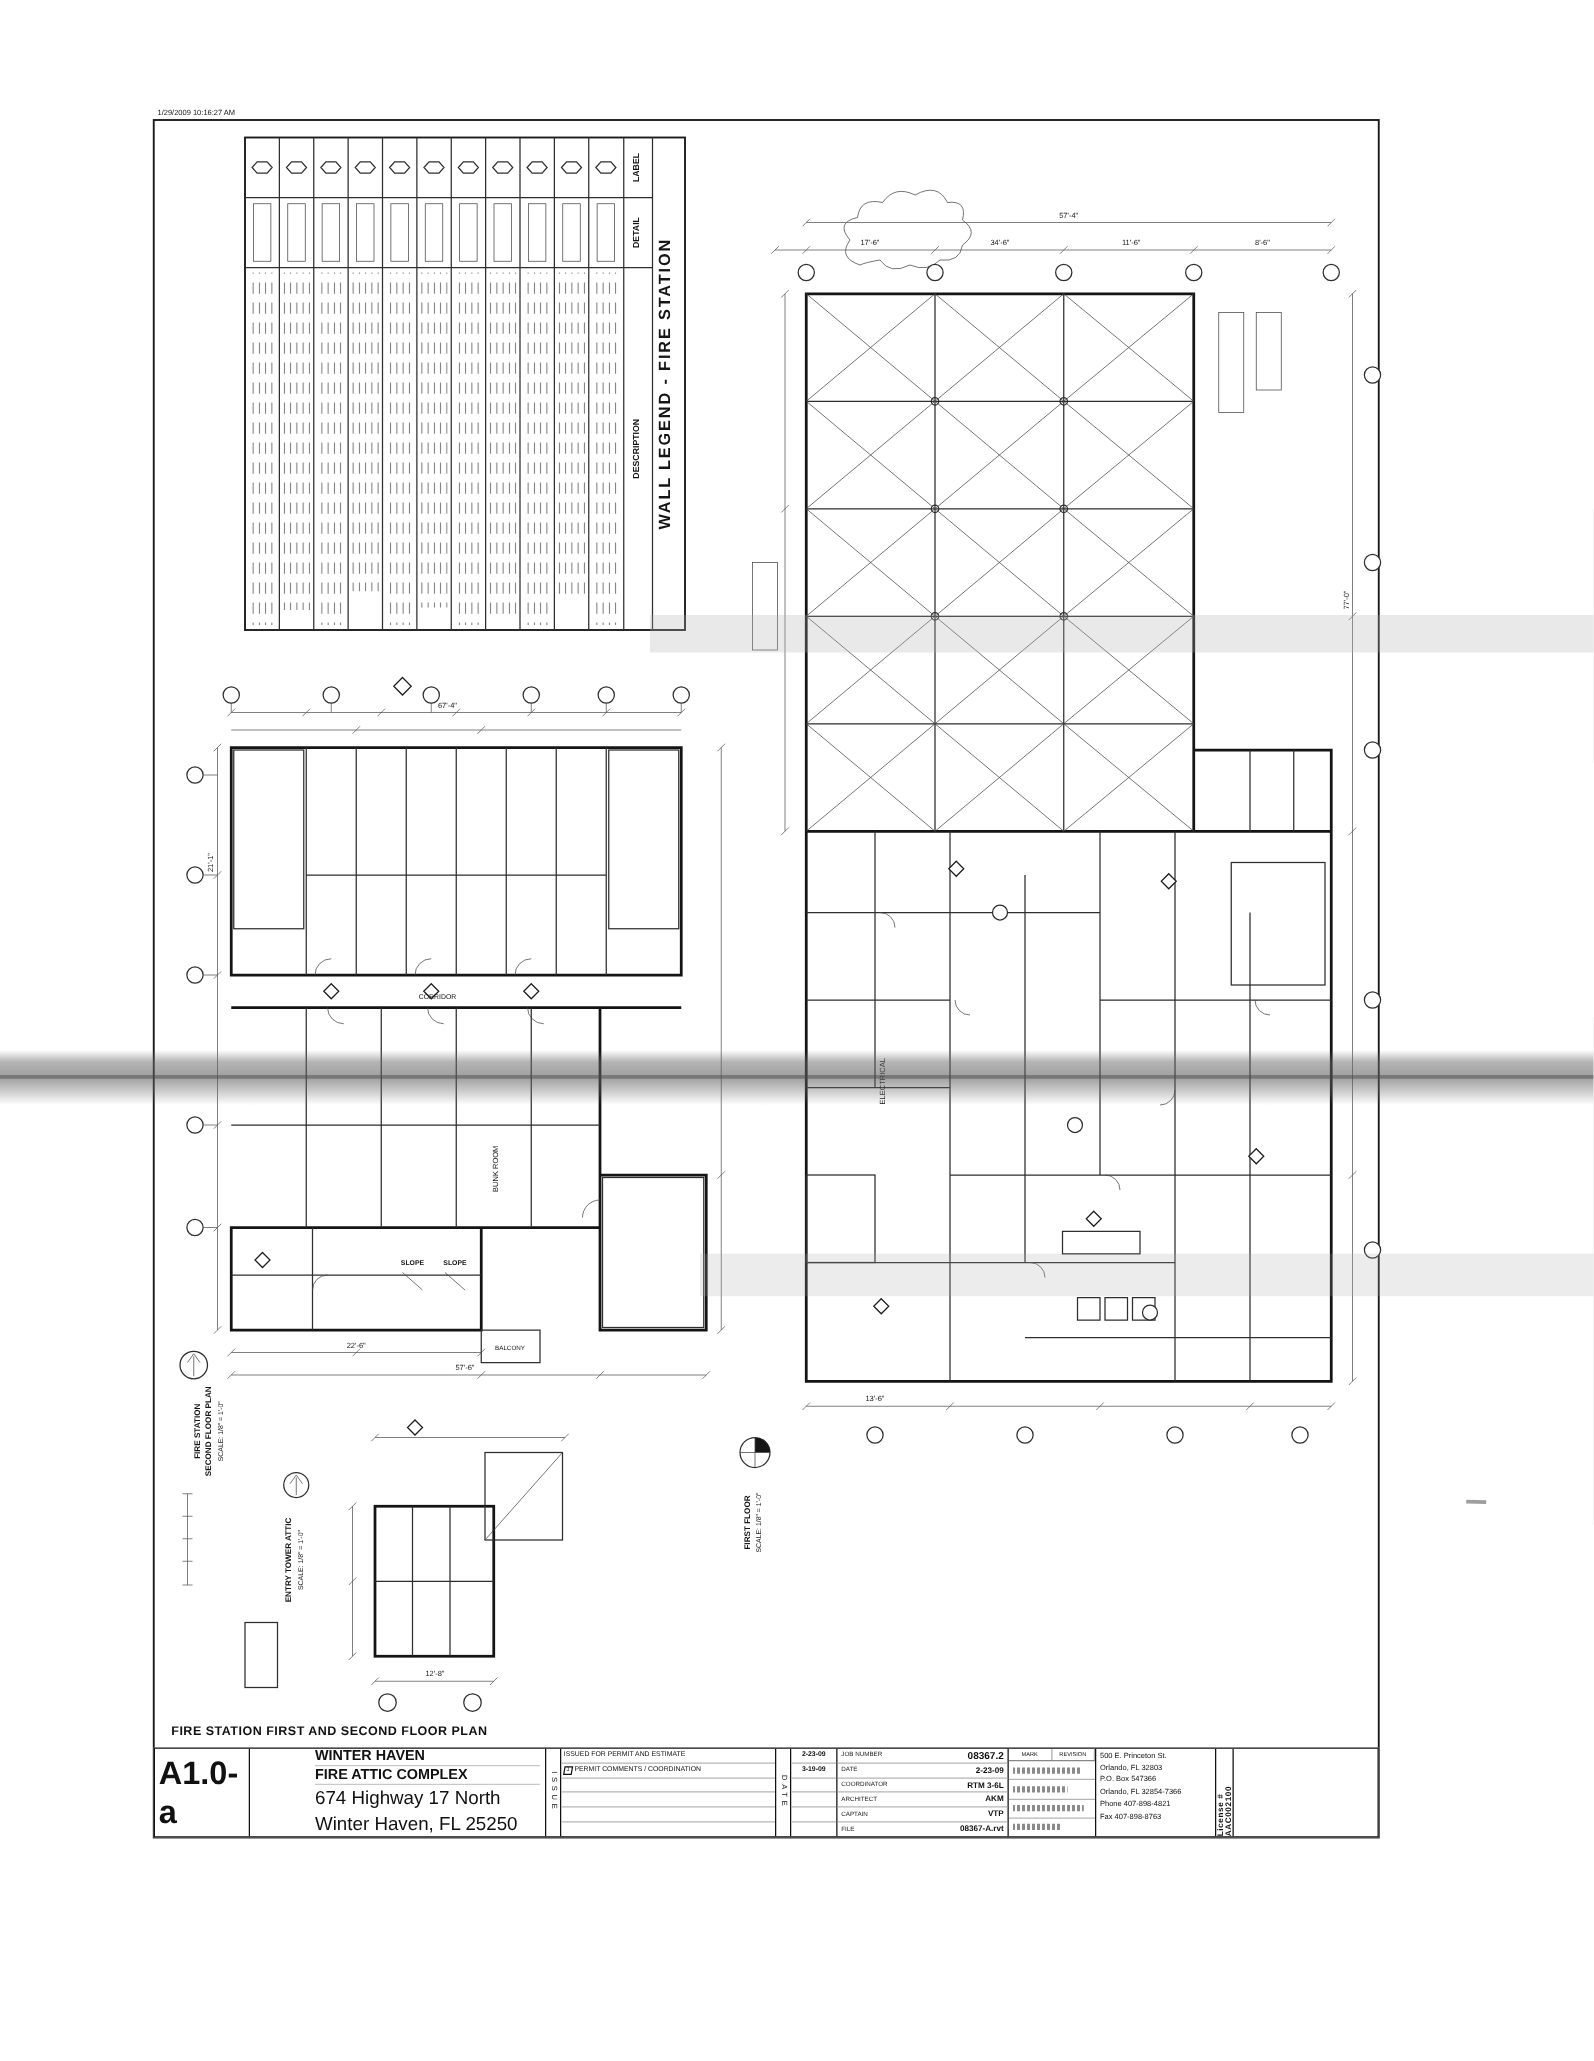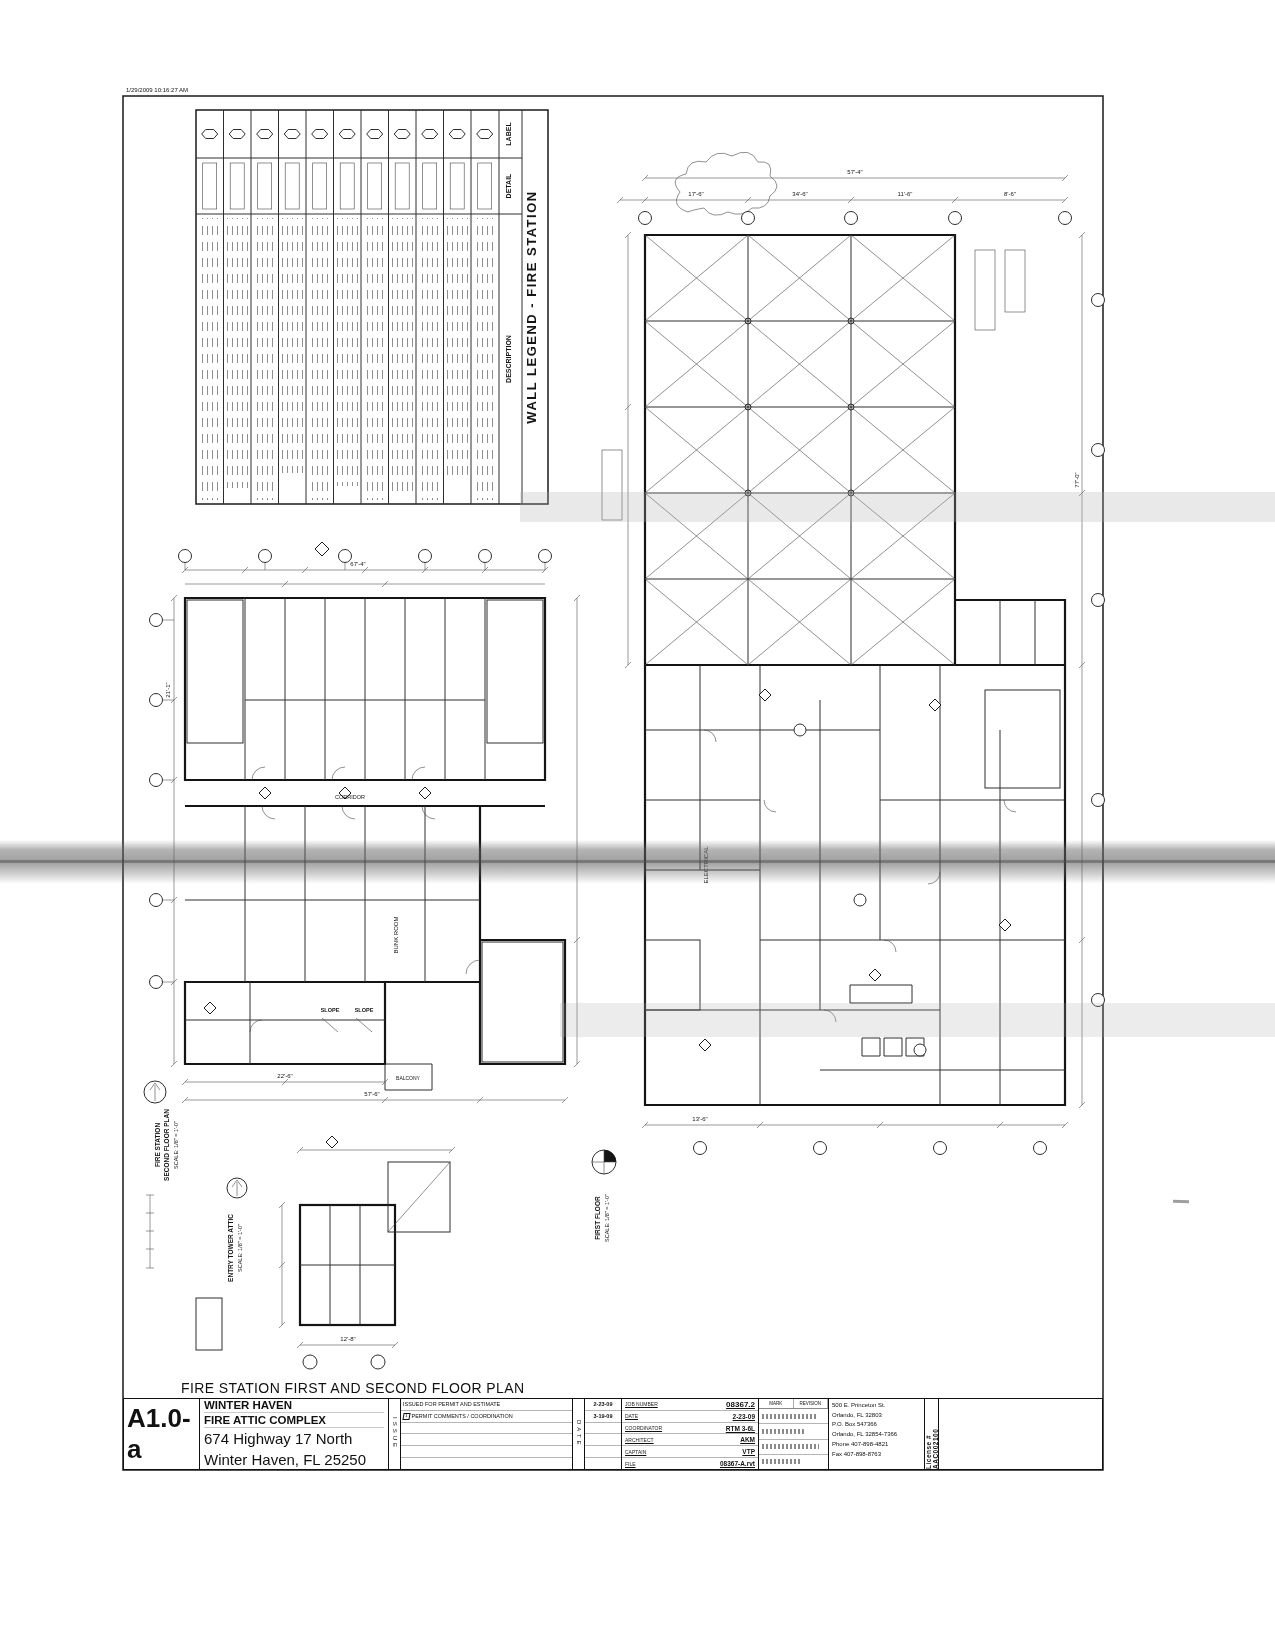--- a/index.html
+++ b/index.html
@@ -18,35 +18,35 @@
   .band1{position:absolute;left:0;top:840px;width:1275px;height:44px;
          background:linear-gradient(180deg,rgba(110,110,110,0) 0%,rgba(105,105,105,.5) 22%,rgba(90,90,90,.58) 50%,rgba(110,110,110,.35) 75%,rgba(110,110,110,0) 100%);}
   .band1line{position:absolute;left:0;top:860px;width:1275px;height:3px;background:rgba(70,70,70,.45);}
   .band2{position:absolute;left:520px;top:492px;width:755px;height:30px;background:rgba(175,175,175,.28);}
   .band3{position:absolute;left:560px;top:1003px;width:715px;height:34px;background:rgba(170,170,170,.22);}
   .smudge{position:absolute;left:1173px;top:1200px;width:16px;height:3px;background:rgba(40,40,40,.45);transform:rotate(2deg);}
   
   .tb{position:absolute;left:123px;top:1398px;width:980px;height:72px;border:1.5px solid #111;
       display:flex;box-sizing:border-box;background:#fff;}
   .tb .cell{border-right:1px solid #111;box-sizing:border-box;height:100%;overflow:hidden;}
-  .drawtitle{position:absolute;left:137px;top:1380px;font-size:14px;font-weight:normal;letter-spacing:.4px;margin-left:44px;}
+  .drawtitle{position:absolute;left:137px;top:1380px;font-size:10px;font-weight:bold;letter-spacing:.4px;}
   .sheetcell{width:76px;display:flex;align-items:center;font-size:26px;font-weight:bold;padding-left:3px;}
-  .projcell{width:189px;display:flex;flex-direction:column;justify-content:center;padding:1px 4px;}
+  .projcell{width:189px;display:flex;flex-direction:column;justify-content:center;padding:1px 4px;margin-left:48px;}
   .projcell .r1,.projcell .r2{font-weight:bold;font-size:11.5px;line-height:1.25;border-bottom:1px solid #c9c9c9;}
   .projcell .r3,.projcell .r4{font-size:15px;line-height:1.4;}
   .vlab{width:12px;display:flex;align-items:center;justify-content:center;}
   .vlab span{writing-mode:vertical-lr;font-size:6px;letter-spacing:3px;}
   .issuerows{width:172px;display:flex;flex-direction:column;}
   .issuerows .irow{flex:1;border-bottom:1px solid #b5b5b5;font-size:5.5px;display:flex;align-items:center;padding:0 2px;white-space:nowrap;}
   .issuerows .irow:last-child{border-bottom:none;}
   .mark{display:inline-block;font-size:4.5px;border:1px solid #111;padding:0 1px;margin-right:2px;transform:skewX(-10deg);line-height:1.1;}
   .datescol{width:37px;display:flex;flex-direction:column;}
   .datescol .drow{flex:1;border-bottom:1px solid #b5b5b5;font-size:5.5px;display:flex;align-items:center;justify-content:center;font-weight:bold;}
   .datescol .drow:last-child{border-bottom:none;}
-  .infocell{width:137px;display:flex;flex-direction:column;text-decoration:underline;}
+  .infocell{width:137px;display:flex;flex-direction:column;}
   .infocell .frow{flex:1;border-bottom:1px solid #b5b5b5;display:flex;align-items:center;justify-content:space-between;padding:0 3px;}
   .infocell .frow:last-child{border-bottom:none;}
   .infocell .lab{font-size:5px;color:#222;}
   .infocell .val{font-size:6.5px;font-weight:bold;}
   .infocell .frow.jobrow .val{font-size:8px;}
   .revcell{width:70px;display:flex;flex-direction:column;}
   .revcell .rhead{height:9px;display:flex;border-bottom:1px solid #888;}
   .revcell .rhead span{flex:1;font-size:4.5px;display:flex;align-items:center;justify-content:center;border-right:1px solid #aaa;}
   .revcell .rrow{flex:1;border-bottom:1px solid #b5b5b5;display:flex;align-items:center;padding:0 3px;}
   .revcell .rrow:last-child{border-bottom:none;}

